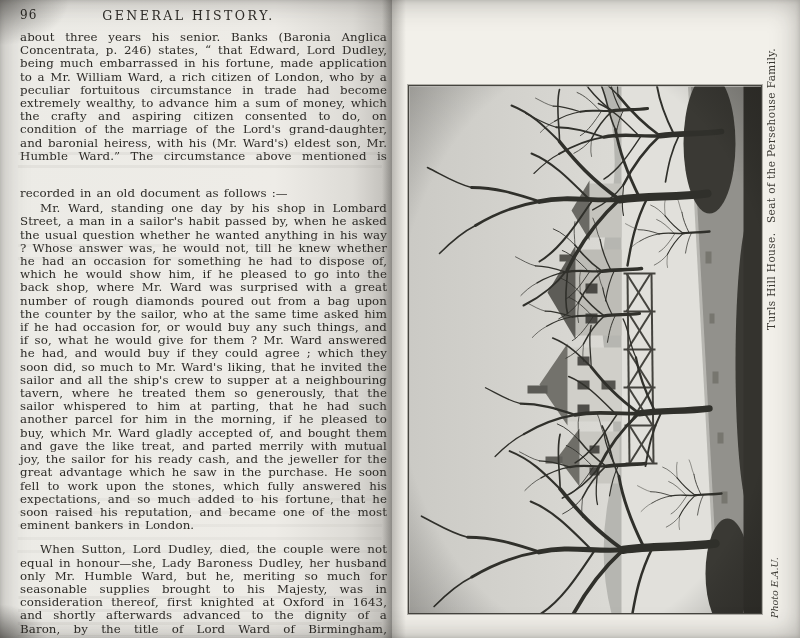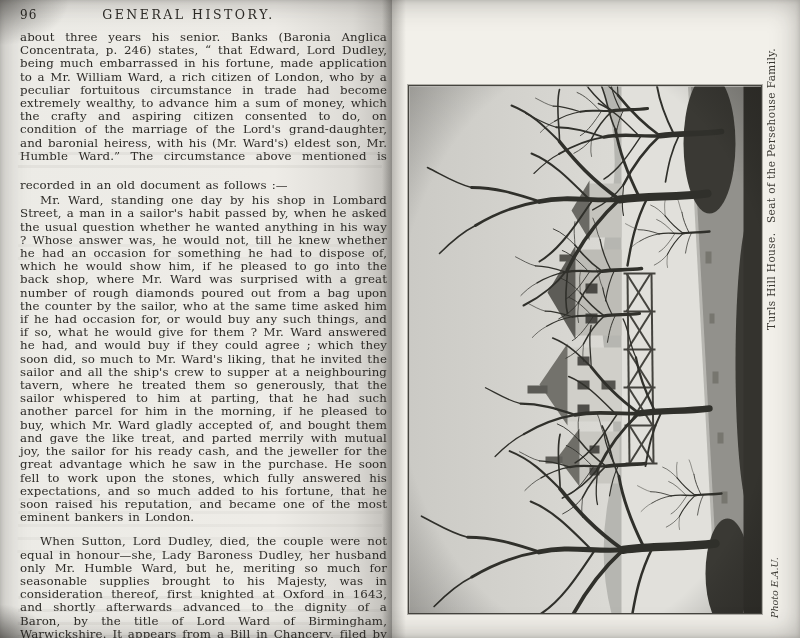--- a/index.html
+++ b/index.html
@@ -22,34 +22,34 @@
   }
 
   
   .left-page {
     position:absolute; left:0; top:0; width:392px; height:638px;
     box-sizing:border-box; padding:8px 5px 0 20px;
     background: linear-gradient(90deg, #ecebe6 0%, #eeece7 70%, #dddbd6 90%, #bdbbb6 100%);
     color:#2d2b27; overflow:hidden;
   }
   .page-header {
-    display:flex; align-items:flex-end; margin-bottom:9px; position:relative;
+    display:flex; align-items:center; margin-bottom:9px; position:relative;
   }
   .page-number { font-size:12px; letter-spacing:1px; }
   .running-header {
     position:absolute; left:0; right:30px; text-align:center;
     font-size:12.5px; letter-spacing:2.5px;
   }
   .text-block p {
     margin:0; font-size:11.8px; line-height:13.2px;
     text-align:justify; letter-spacing:0.1px; word-spacing:1.2px;
   }
   .text-block p.justify-last { text-align-last: justify; }
   .text-block p.indent { text-indent:20px; }
-  .text-block p.sp-sm { margin-top:16px; }
+  .text-block p.sp-sm { margin-top:24px; }
   .text-block p.sp-xs { margin-top:2px; }
   .text-block p.sp-md { margin-top:11px; }
   .bleed {
     position:absolute; left:18px; right:10px; pointer-events:none;
     opacity:0.14; filter:blur(0.7px); transform:skewX(-1.5deg);
     background: repeating-linear-gradient(180deg,
       rgba(105,103,96,0.5) 0 3px, rgba(105,103,96,0) 3px 13px);
   }
 
   

